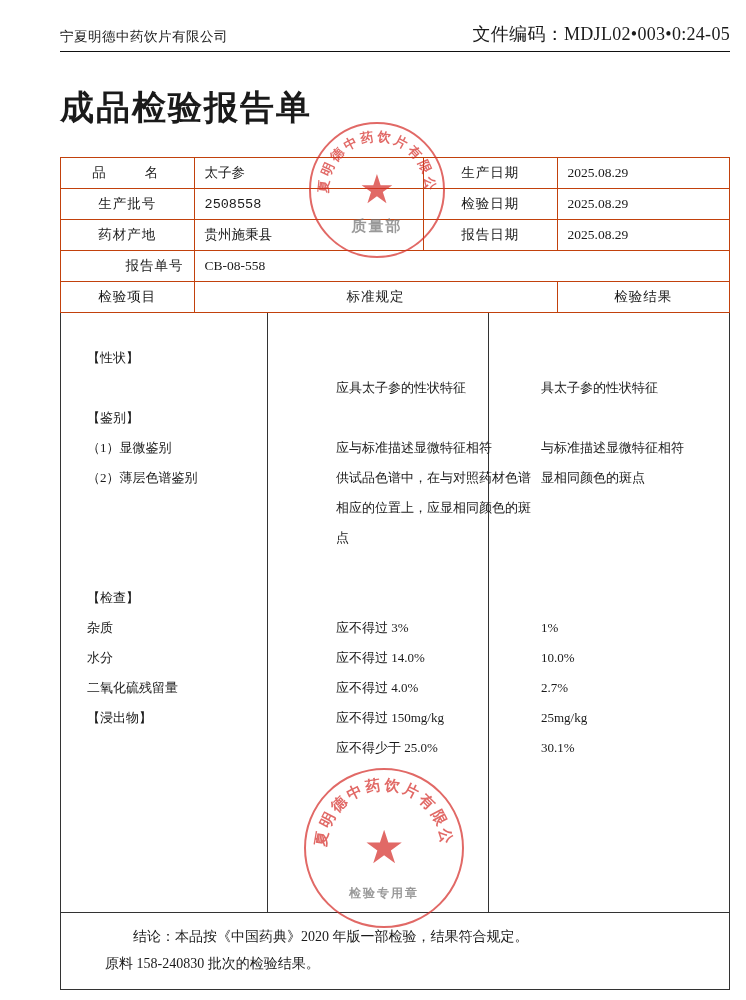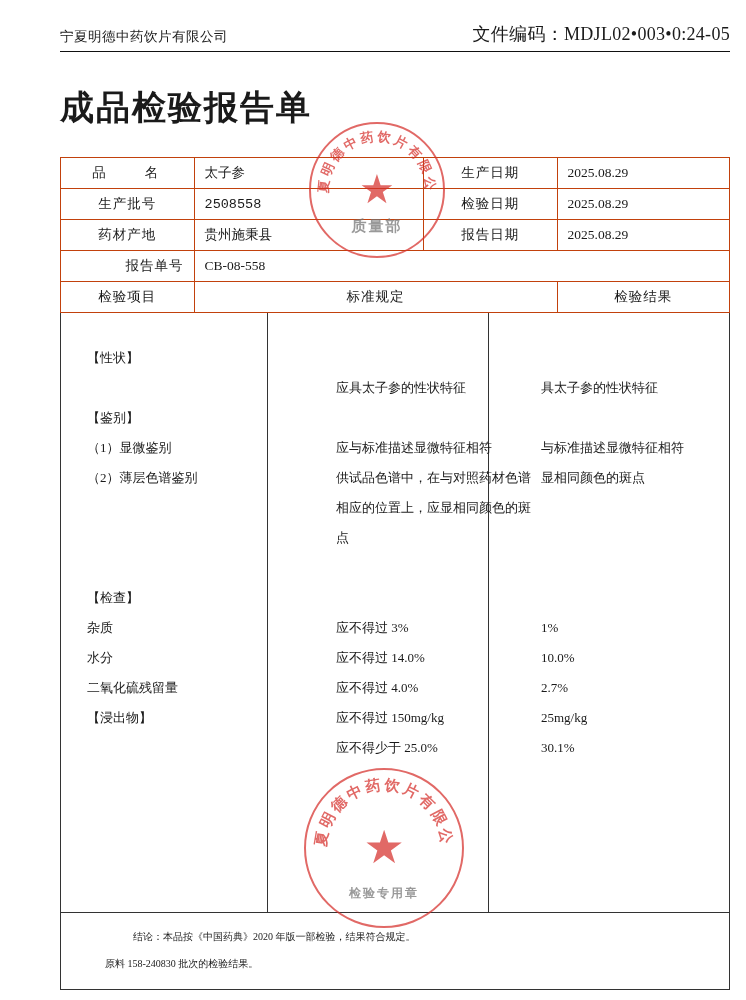--- a/index.html
+++ b/index.html
@@ -128,21 +128,21 @@
   .colC { left: 428px; width: 317px; padding: 30px 0 0 52px; box-sizing: border-box; }
 
   .ln { white-space: nowrap; }
 
   
   .concl {
     border: 1px solid #333;
     border-top: none;
     box-sizing: border-box;
     padding: 10px 0 12px 0;
-    font-size: 10px;
+    font-size: 14px;
     line-height: 27px;
   }
   .concl .c1 { padding-left: 72px; }
   .concl .c2 { padding-left: 72px; }
   .concl .c3 { padding-left: 44px; }
 
   
   .stamp {
     position: absolute;
     border-radius: 50%;

